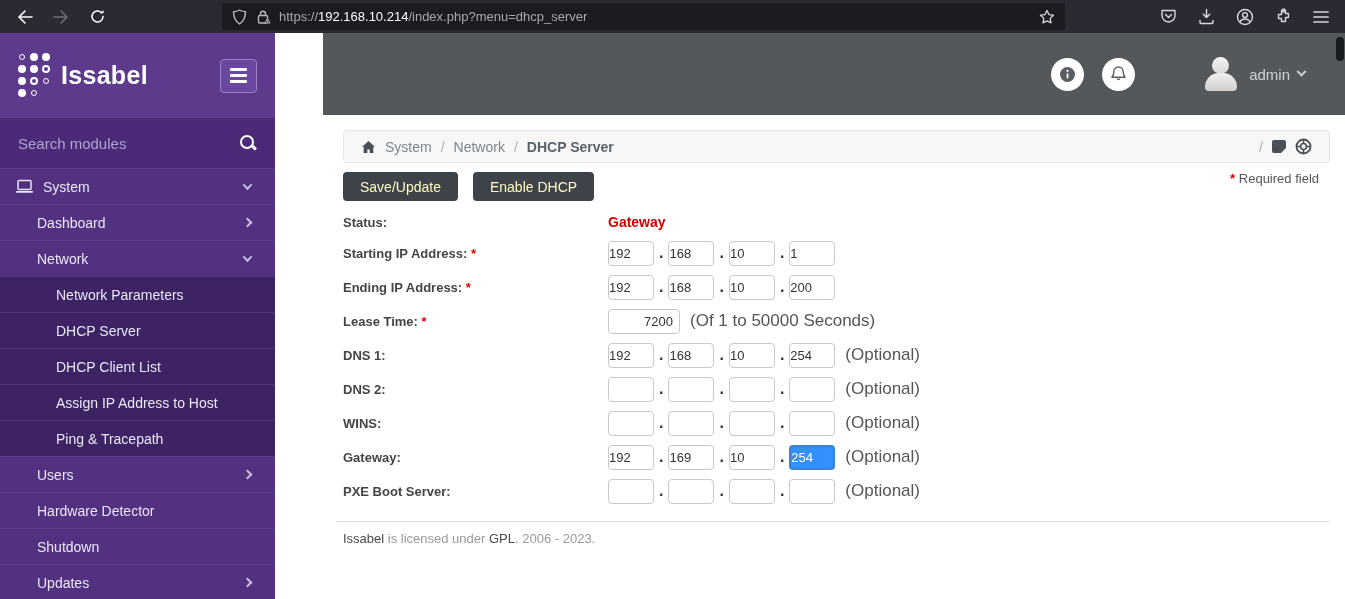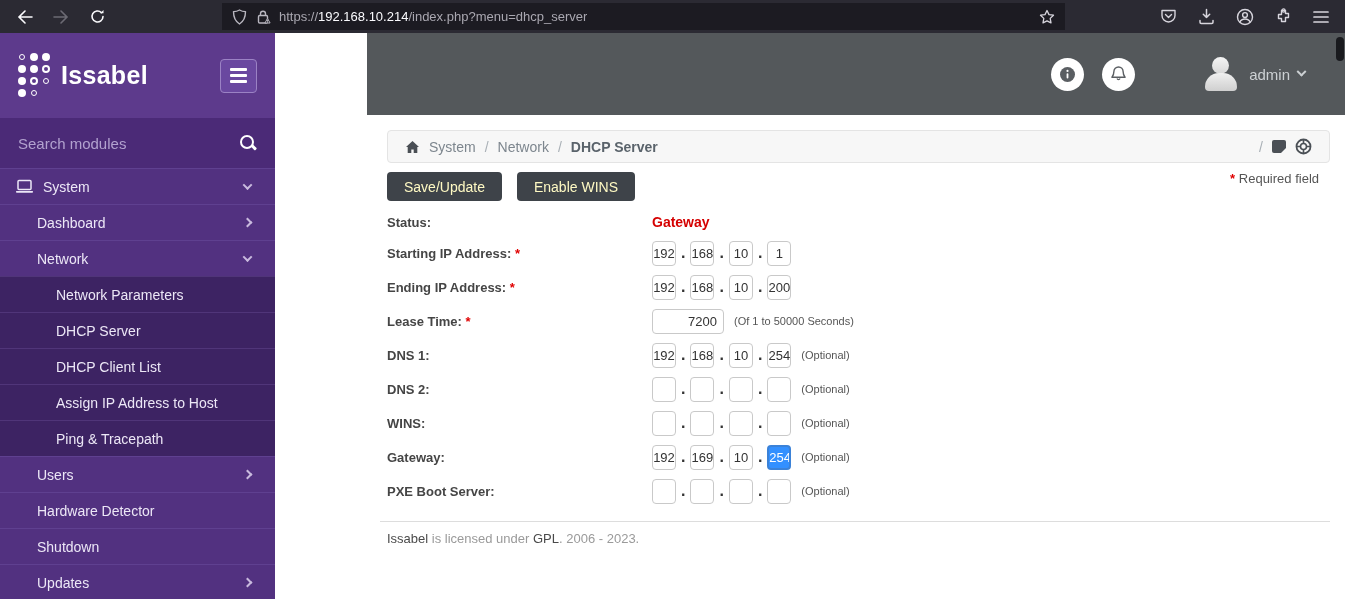--- a/index.html
+++ b/index.html
@@ -11,21 +11,21 @@
   .nav-group { display:flex; align-items:center; gap:18px; padding-left:16px; }
   .nav-ic { width:18px; height:18px; display:flex; align-items:center; justify-content:center; }
   .url-bar { position:absolute; left:222px; top:3px; width:843px; height:27px; background:#1c1b22;
     border-radius:0; display:flex; align-items:center; padding:0 10px; }
   .url-text { font-size:13px; color:#a9a7b0; margin-left:8px; white-space:nowrap; overflow:hidden; }
   .url-text .host { color:#fbfbfe; }
   .url-star { margin-left:auto; }
   .right-ics { margin-left:auto; display:flex; align-items:center; gap:21px; padding-right:16px; }
 
   
-  .app { display:flex; height:566px;gap:44px; }
+  .app { display:flex; height:566px; }
 
   
   .sidebar { width:275px; flex:0 0 275px; background:#3d2363; overflow:hidden; }
   .sidebar-brand { height:85px; background:#5d3a8c; display:flex; align-items:center; padding:0 18px; }
   .logo-dots { display:grid; grid-template-columns:repeat(3,9px); grid-auto-rows:9px; gap:3px; margin-right:10px; }
   .ld { width:8px; height:8px; border-radius:50%; }
   .ld.f { background:#fff; } .ld.o { border:2px solid #fff; } .ld.s { width:6px; height:6px; border:1.5px solid #fff; margin:1px; } .ld.e { visibility:hidden; }
   .brand-text { color:#fff; font-size:25px; font-weight:bold; letter-spacing:.3px; }
   .hamburger-btn { margin-left:auto; width:37px; height:34px; background:#6a48a0; border:1px solid #9b82c4;
     border-radius:4px; display:flex; flex-direction:column; justify-content:center; align-items:center; gap:3px; cursor:pointer; }
@@ -82,25 +82,25 @@
   .req-star { color:#e00000; font-weight:bold; }
 
   .form { margin-top:7px; }
   .form-row { display:flex; align-items:center; height:34px; }
   .form-row.status-row { height:28px; }
   .form-label { width:265px; flex:0 0 265px; font-size:13px; font-weight:bold; color:#454545; }
   .status-value { font-size:14px; font-weight:bold; color:#d50000; }
   .ip-group { display:flex; align-items:center; gap:5px; }
   .ip-input, .txt-input { height:25px; border:1px solid #c9c9c9; border-radius:4px; font-size:13px; color:#333;
     font-family:"Liberation Sans",sans-serif; outline:none; background:#fff; }
-  .ip-input { width:24px; text-align:center; }
+  .ip-input { width:46px; }
   .ip-input.selected { border:2px solid #3b82d8; background:#3390ff; color:#fff; }
   .dot { color:#333; font-weight:bold; }
   .txt-input { width:72px; text-align:right; padding-right:6px; }
-  .field-note { margin-left:10px; font-size:11px; color:#555; }
+  .field-note { margin-left:10px; font-size:17px; color:#555; }
 
   .footer-rule { border:none; border-top:1px solid #ddd; margin:13px 0 0 -7px; }
   .footer { margin-top:9px; font-size:13px; color:#9a9a9a; }
   .footer .dark { color:#4a4a4a; }
 
   .scroll-thumb { position:absolute; right:1px; top:37px; width:8px; height:24px; background:#191a1e; border-radius:4px; }
 
   svg { display:block; }
 </style>
 </head>
@@ -309,21 +309,21 @@
                 <circle cx="8.5" cy="8.5" r="7" stroke="#4b5056" stroke-width="1.8" fill="none"></circle>
                 <circle cx="8.5" cy="8.5" r="3" stroke="#4b5056" stroke-width="1.6" fill="none"></circle>
                 <path d="M8.5 1.5v4M8.5 11.5v4M1.5 8.5h4M11.5 8.5h4" stroke="#4b5056" stroke-width="1.6"></path>
               </svg>
           </span>
         </span>
       </div>
 
       <div class="actions">
         <button class="btn">Save/Update</button>
-        <button class="btn">Enable WINS</button>
+        <button class="btn">Enable DHCP</button>
       </div>
       <div class="required-note"><span class="req-star">*</span> <span>Required field</span></div>
 
       <div class="form" id="form-root">
           <div class="form-row status-row">
             <span class="form-label">Status:</span>
             <span class="status-value">Gateway</span>
           </div>
           <div class="form-row">
             <span class="form-label">Starting IP Address: <span class="req-star">*</span></span>

